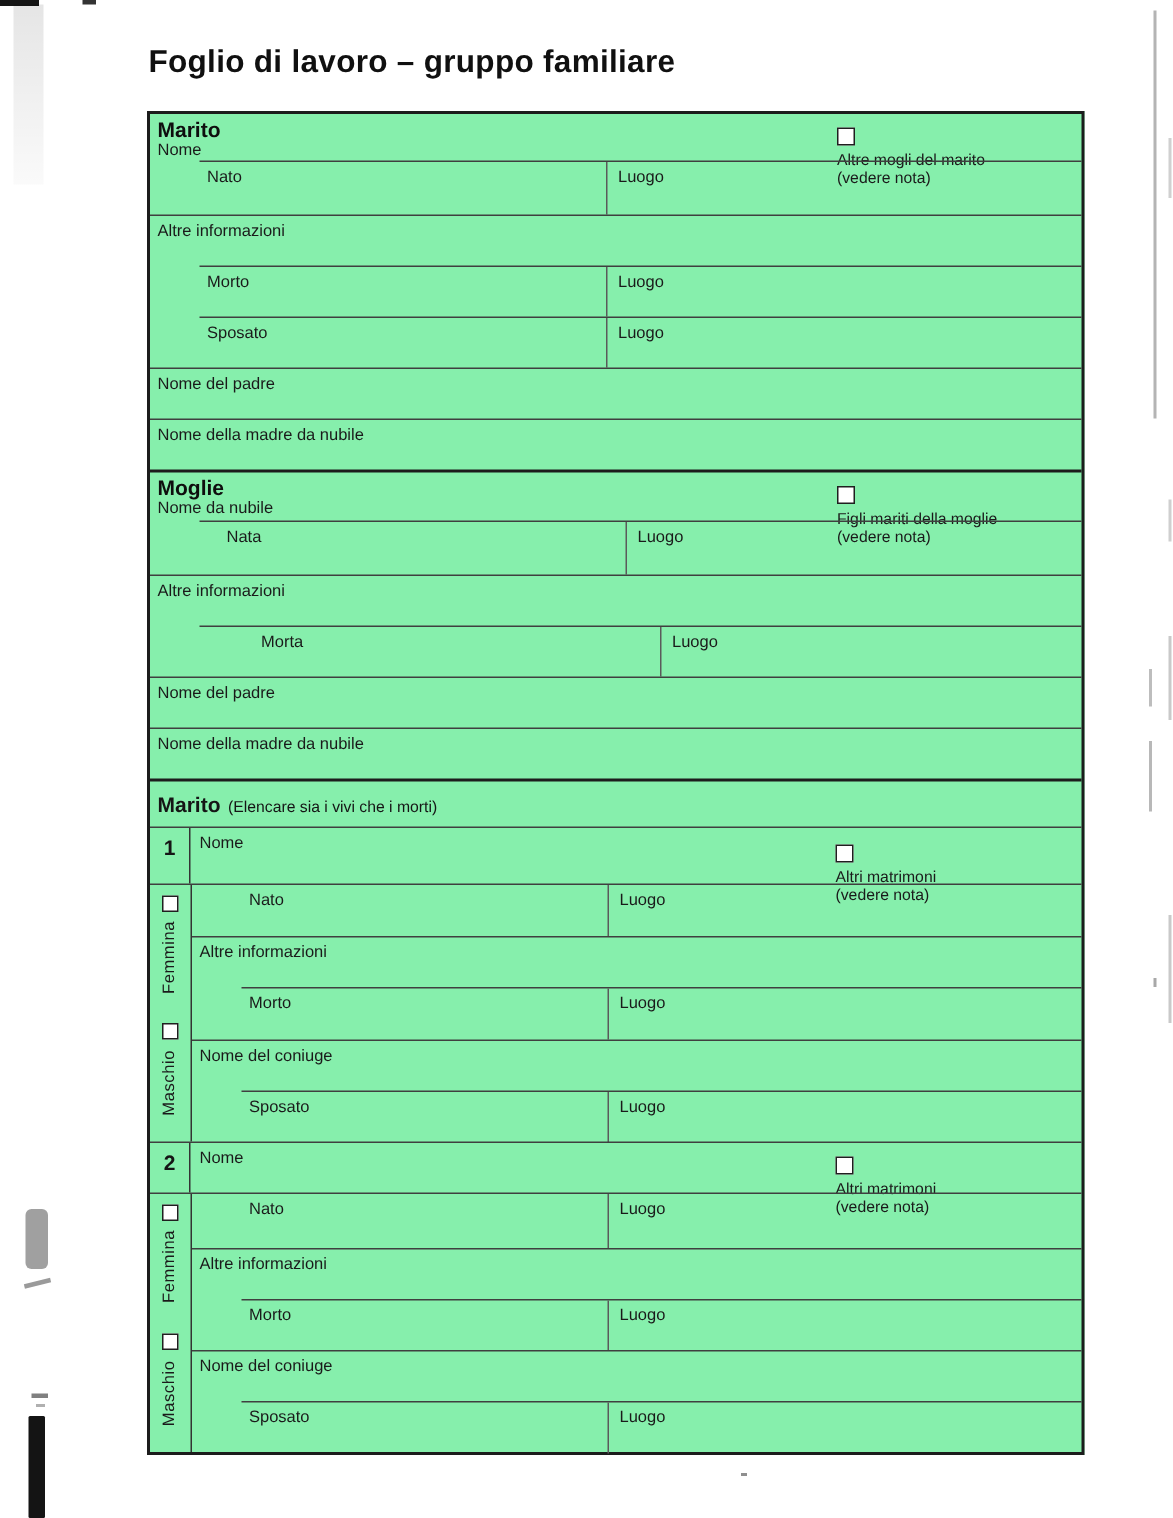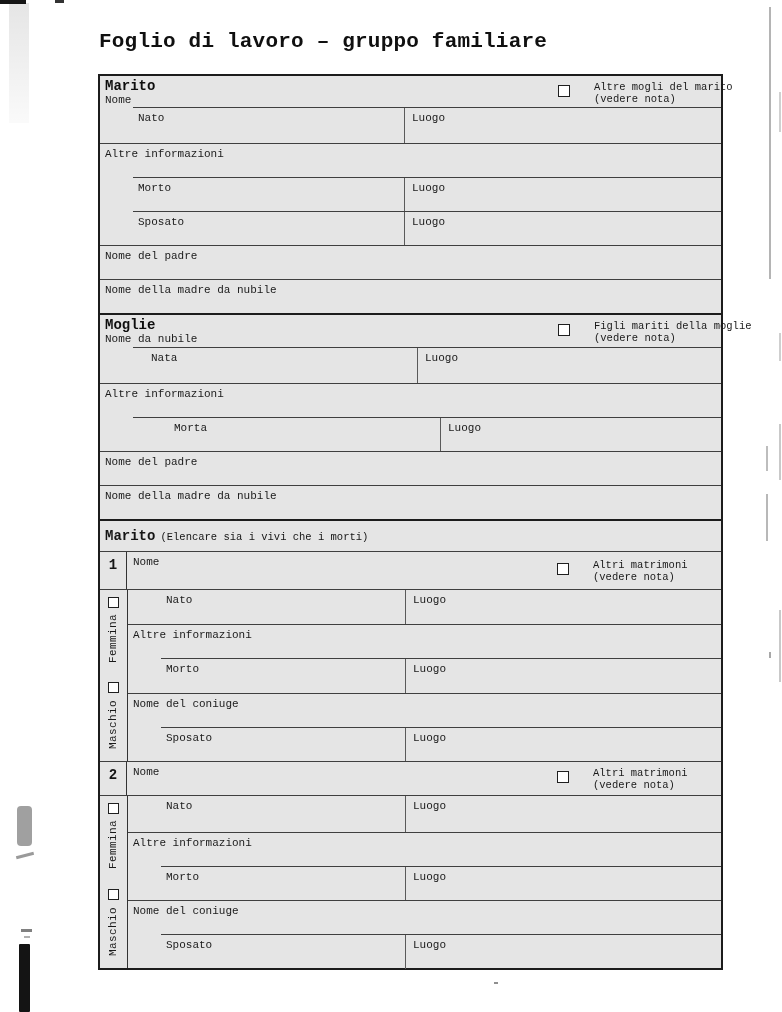--- a/index.html
+++ b/index.html
@@ -1,48 +1,48 @@
 <!DOCTYPE html>
 <html><head>
 <meta charset="utf-8">
 <style>
   html,body{margin:0;padding:0;background:#ffffff;}
   .page{
     position:relative;
     width:782px;height:1012px;
     background:#ffffff;
-    font-family:Liberation Mono, monospace;
+    font-family:Liberation Sans, sans-serif;
     color:#151515;
     overflow:hidden;
   }
   .page-title{
     position:absolute;left:99px;top:30px;
     font-size:21px;font-weight:bold;letter-spacing:.2px;
     color:#101010;
   }
   .form-table{
     position:absolute;left:98px;top:74px;width:625px;
     border:2px solid #1c1c1c;
     box-sizing:border-box;
-    background:#e5e5e5;
+    background:#86efac;
   }
   .form-table *{box-sizing:border-box;}
   .row{position:relative;border-top:1px solid #3f3f3f;}
   .row.first{border-top:none;}
   .row.section-start{border-top:2px solid #1c1c1c;}
   .split{display:flex;margin-left:33px;}
   .cell{position:relative;height:100%;}
   .cell-left{width:272px;border-right:1px solid #5a5a5a;}
   .cell-right{flex:1;}
   .lbl{font-size:11px;line-height:12px;padding:4px 0 0 5px;color:#1a1a1a;}
   .cell-right .lbl{padding-left:7px;}
   .sec-head{padding:3px 0 0 5px;}
   .sec-title{font-size:14px;font-weight:bold;line-height:15px;color:#0e0e0e;}
   .sec-sub{font-size:11px;line-height:13px;color:#1a1a1a;}
-  .note{position:absolute;left:458px;top:5px;display:flex;gap:24px;align-items:flex-start;}
+  .note{position:absolute;left:458px;top:5px;display:flex;gap:4px;align-items:flex-start;flex-direction:column;}
   .checkbox{width:12px;height:12px;border:1.6px solid #1f1f1f;background:#fff;flex:0 0 auto;margin-top:4px;}
   .note-text{font-size:10.5px;line-height:12px;color:#1a1a1a;white-space:nowrap;}
   
   .figli-head{padding:7px 0 0 5px;font-size:10.5px;}
   .figli-title{font-size:14px;font-weight:bold;margin-right:5px;}
   .child-name-row{display:flex;}
   .num-cell{width:27px;border-right:1px solid #333;display:flex;justify-content:center;
             font-size:14px;font-weight:bold;padding-top:5px;}
   .name-cell{flex:1;position:relative;}
   .name-cell .note{left:430px;}

